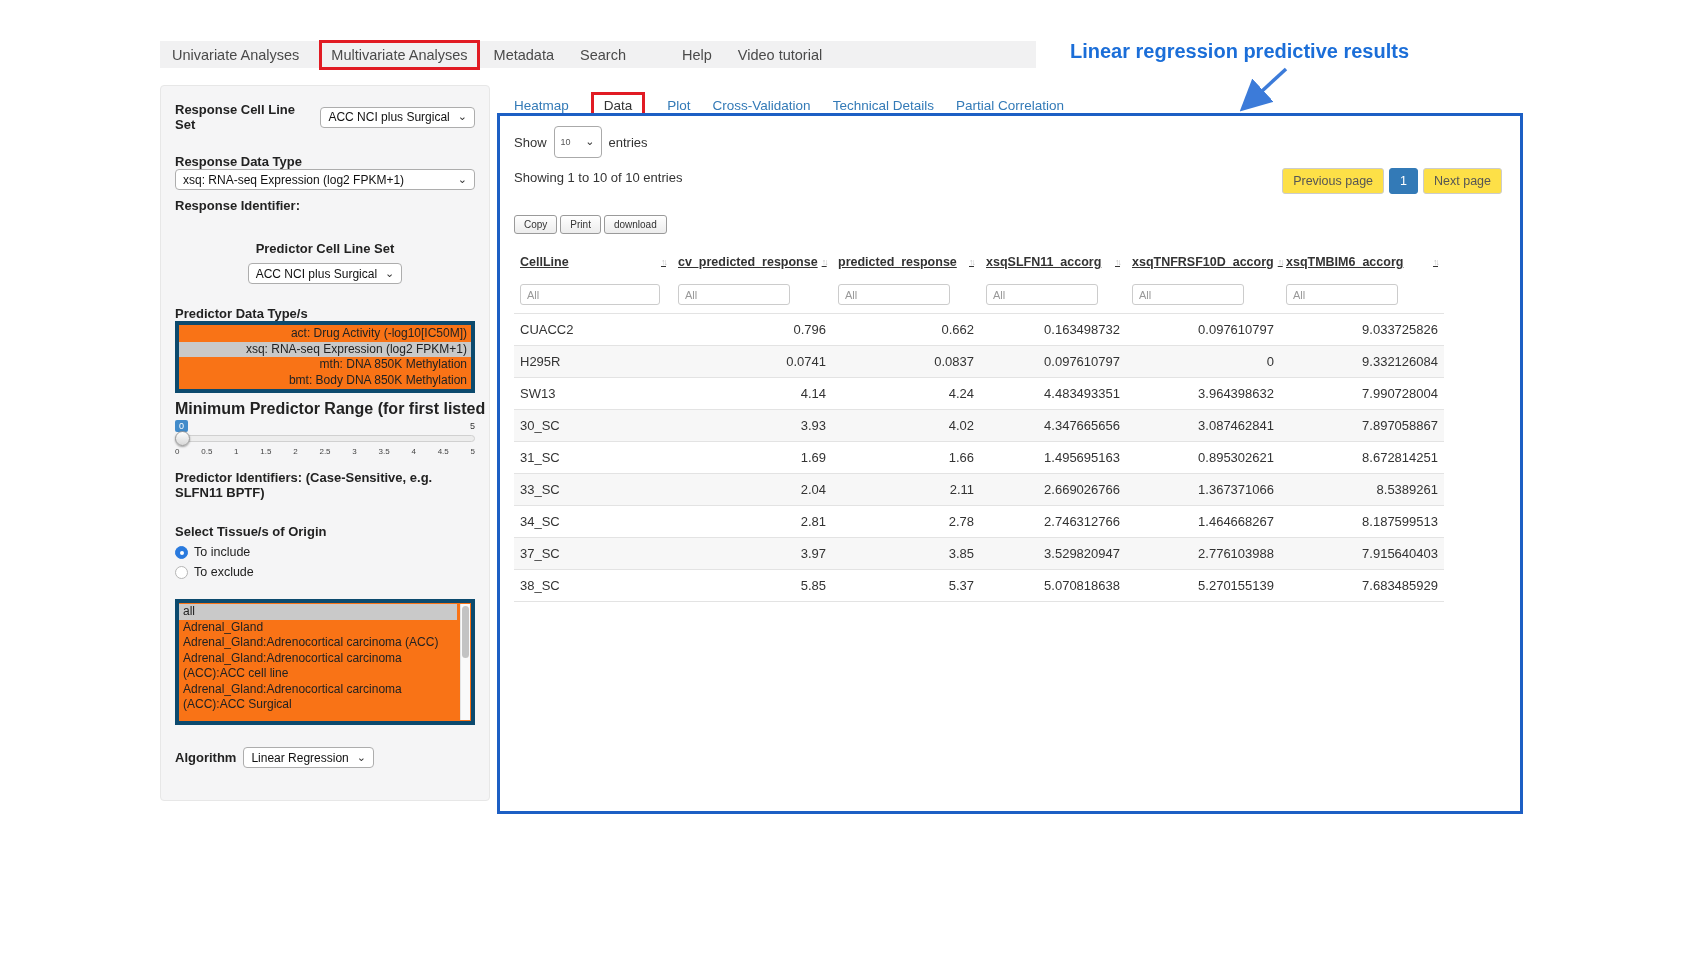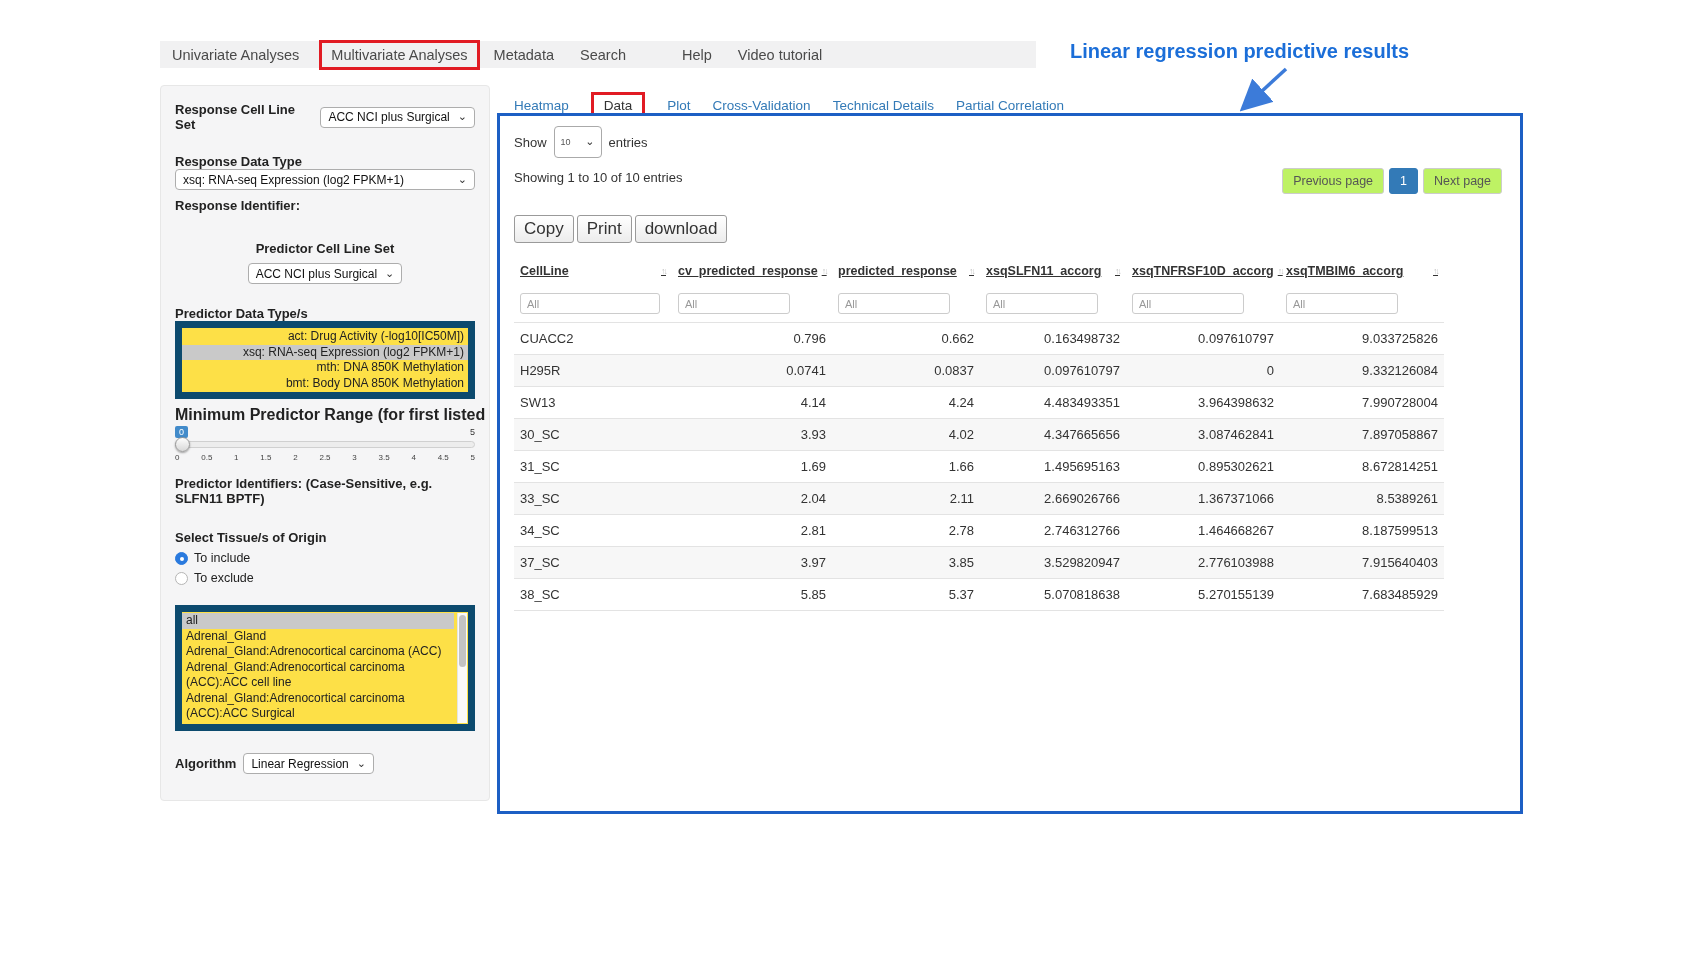--- a/index.html
+++ b/index.html
@@ -20,21 +20,21 @@
   
   .sidebar { position:absolute; left:160px; top:85px; width:330px; height:716px; background:#f5f5f6; border:1px solid #e7e7e7; border-radius:4px; padding:16px 14px; font-size:13px; overflow:hidden; }
   .lbl { font-weight:bold; font-size:13px; display:block; line-height:15px; }
   .lbl.sm { font-size:16px; white-space:nowrap; }
   .inline-row { display:flex; align-items:center; gap:7px; }
   .inline-row .lbl { display:inline; }
   .selectbox { background:#fff; border:1px solid #adadad; border-radius:4px; height:21px; display:inline-flex; align-items:center; justify-content:space-between; gap:8px; padding:0 7px; font-size:12px; color:#111; white-space:nowrap; }
   .selectbox.full { display:flex; width:100%; }
   .chev { font-size:11px; color:#333; line-height:10px; transform:translateY(-1px); }
   .textinput { display:block; width:100%; height:23px; background:#fff; border:1px solid #ccc; border-radius:3px; font-size:10px; padding:0 8px; color:#333; font-family:"Liberation Sans", sans-serif; }
-  .listbox { background:#fde047; border:7px solid #0c4a6e; font-size:12px; line-height:15.5px; padding:1px 0; }
+  .listbox { background:#f97316; border:4px solid #0c4a6e; font-size:12px; line-height:15.5px; padding:1px 0; }
   .listbox .opt { padding:0 4px; white-space:nowrap; overflow:hidden; }
   .listbox .opt.sel { background:#c9c9c9; }
   .listbox.wrap .opt { white-space:normal; }
   .tissue { height:126px; position:relative; padding-right:14px; }
   .scrollbar { position:absolute; right:1px; top:1px; bottom:1px; width:10px; background:#fafafa; border-left:1px solid #e4e4e4; }
   .scroll-thumb { position:absolute; left:1px; top:2px; width:7px; height:52px; background:#c3c3c3; border-radius:4px; }
 
   .slider-top { display:flex; justify-content:space-between; align-items:center; height:14px; margin-top:3px; }
   .slider-badge { background:#428bca; color:#fff; font-size:9px; padding:0 4px; border-radius:2px; height:12px; line-height:12px; }
   .slider-max { font-size:9px; color:#333; }
@@ -55,24 +55,24 @@
   .tab { color:#337ab7; white-space:nowrap; }
   .tab.active { color:#333; }
   .tab-frame { padding:3px 10px; }
 
   
   .panel { position:absolute; left:497px; top:113px; width:1026px; height:701px; border:3px solid #1d5fc4; background:#fff; padding:10px 14px; font-size:13px; color:#333; }
   .show-row { display:flex; align-items:center; gap:7px; }
   .show-select { width:48px; height:32px; border:1px solid #aaa; border-radius:4px; display:flex; align-items:center; justify-content:space-between; padding:0 6px; font-size:9px; color:#555; background:#fff; }
   .info-row { margin-top:12px; font-size:13px; }
   .pagination { position:absolute; right:18px; top:52px; display:flex; align-items:center; gap:5px; font-size:12.5px; }
-  .page-btn { border:1px solid #ccc; background:#bef264; color:#555; padding:5px 10px; border-radius:3px; white-space:nowrap; }
+  .page-btn { border:1px solid #ccc; background:#fde047; color:#555; padding:5px 10px; border-radius:3px; white-space:nowrap; }
   .page-num { background:#337ab7; border:1px solid #337ab7; color:#fff; padding:5px 10px; border-radius:3px; }
   .btn-row { margin-top:30px; display:flex; gap:3px; }
-  .dt-btn { font-size:17px; color:#333; background:linear-gradient(#ffffff,#ececec); border:1px solid #9a9a9a; border-radius:3px; padding:3px 9px; }
+  .dt-btn { font-size:10px; color:#333; background:linear-gradient(#ffffff,#ececec); border:1px solid #9a9a9a; border-radius:3px; padding:3px 9px; }
 
   .dtable { border-collapse:collapse; margin-top:14px; width:930px; table-layout:fixed; }
   .dtable th { font-weight:bold; font-size:12.5px; text-align:left; padding:7px 6px; }
   .th-inner { display:flex; align-items:center; justify-content:space-between; gap:4px;text-decoration:underline; }
   .sort-icon { font-size:9px; color:#c4c4c4; letter-spacing:-2px; white-space:nowrap; font-weight:normal; }
   .filter-cell { padding:2px 6px 9px 6px; border-bottom:1px solid #dcdcdc; }
   .filter-input { width:112px; height:21px; border:1px solid #ccc; border-radius:3px; padding:0 6px; font-size:11px; color:#333; background:#fff; font-family:"Liberation Sans", sans-serif; }
   .filter-input.w-lg { width:140px; }
   .filter-input::placeholder { color:#999; }
   .dtable td { font-size:13px; padding:8px 6px; border-bottom:1px solid #e3e3e3; }

